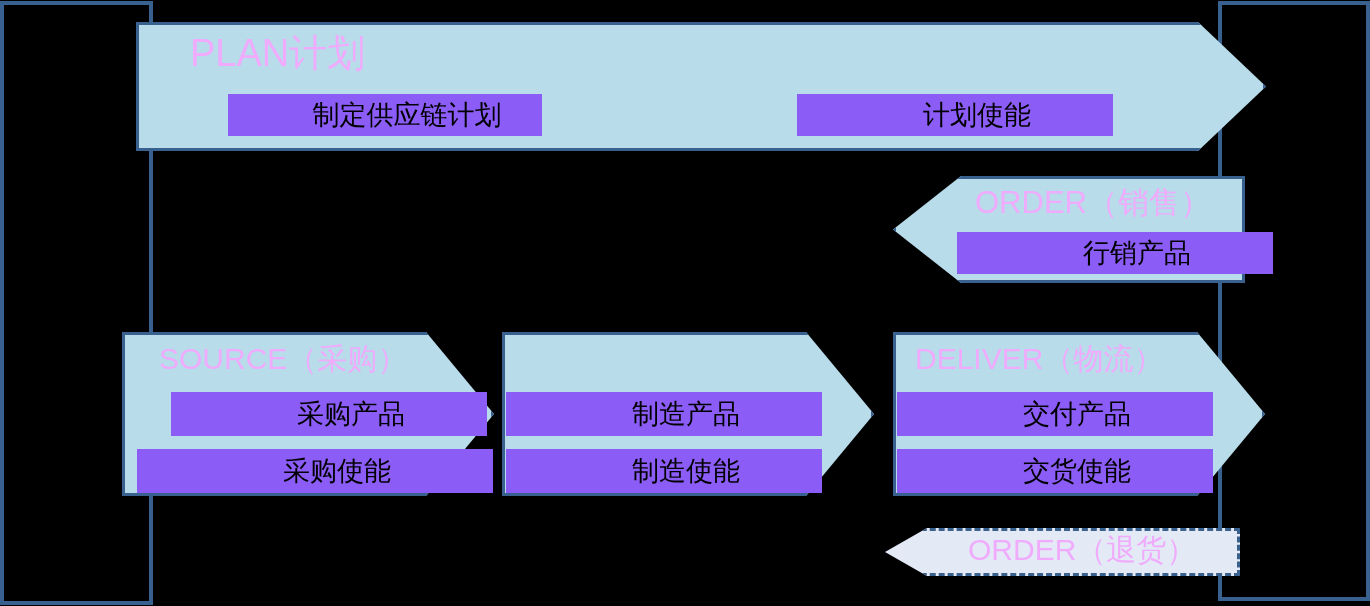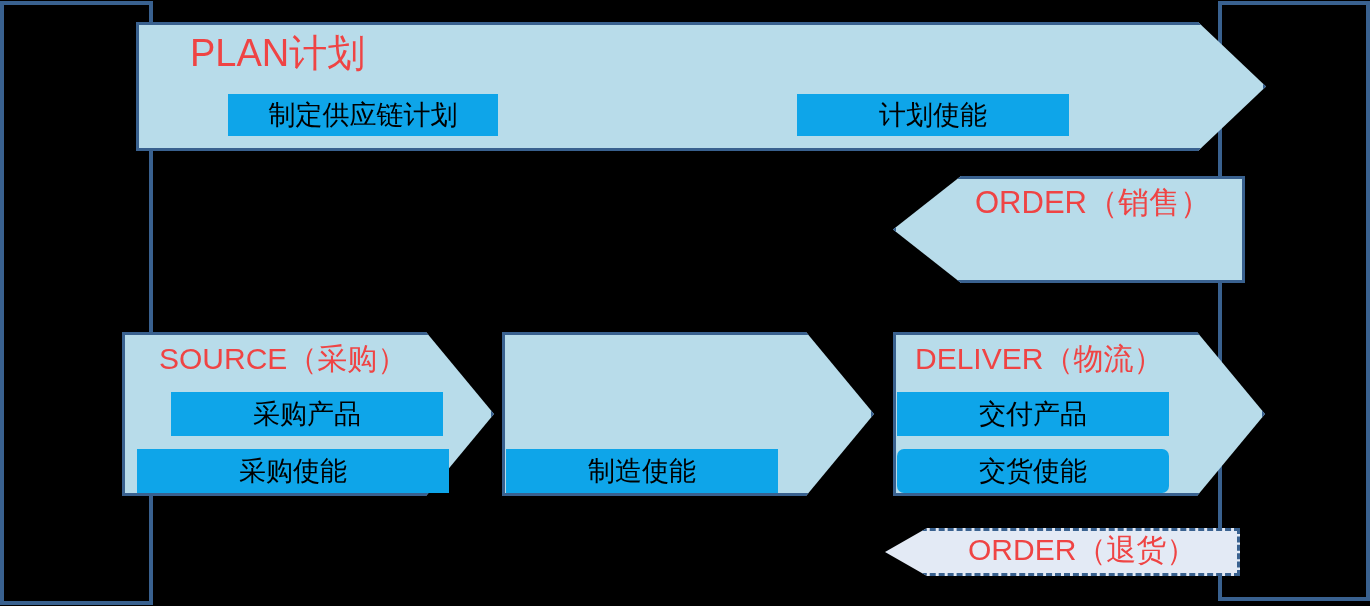--- a/index.html
+++ b/index.html
@@ -48,34 +48,35 @@
 
   
   .arrow.dashed {
     background: #e3eaf5;
     border: 3px dashed #39618f;
   }
 
   
   .arrow-title {
     position: absolute;
-    color: #ef4444;
+    color: #f0abfc;
     white-space: nowrap;
     line-height: 1;
   }
 
   .sub-box {
     position: absolute;
-    background: #0ea5e9;
+    background: #8b5cf6;
     color: #000000;
     display: flex;
     align-items: center;
     justify-content: center;
     white-space: nowrap;
     line-height: 1;
+    padding-left: 44px;
   }
 
   
   #plan-arrow { left: 136px; top: 22px; width: 1130px; height: 129px; }
   #plan-title { left: 190px; top: 34px; font-size: 38px; }
   #plan-sub-0 { left: 228px; top: 94px; width: 270px; height: 42px; font-size: 27px; }
   #plan-sub-1 { left: 797px; top: 94px; width: 272px; height: 42px; font-size: 27px; }
 
   
   #order-arrow { left: 893px; top: 176px; width: 352px; height: 107px; }
@@ -91,48 +92,50 @@
   
   #make-arrow { left: 502px; top: 332px; width: 372px; height: 164px; }
   #make-title { left: 524px; top: 344px; font-size: 30px; }
   #make-sub-0 { left: 506px; top: 392px; width: 272px; height: 44px; font-size: 27px; }
   #make-sub-1 { left: 506px; top: 449px; width: 272px; height: 44px; font-size: 27px; }
 
   
   #deliver-arrow { left: 893px; top: 332px; width: 372px; height: 164px; }
   #deliver-title { left: 915px; top: 344px; font-size: 30px; }
   #deliver-sub-0 { left: 897px; top: 392px; width: 272px; height: 44px; font-size: 27px; }
-  #deliver-sub-1 { left: 897px; top: 449px; width: 272px; height: 44px; font-size: 27px; border-radius: 7px; }
+  #deliver-sub-1 { left: 897px; top: 449px; width: 272px; height: 44px; font-size: 27px; }
 
   
   #return-arrow { left: 885px; top: 528px; width: 355px; height: 48px; }
   #return-title { left: 968px; top: 535px; font-size: 30px; }
 </style>
 </head>
 <body>
 
 <div id="canvas">
 
   <div class="rail rail-left"></div>
   <div class="rail rail-right"></div>
 
   <div id="plan-arrow" class="arrow arrow-right"></div>
   <div id="plan-title" class="arrow-title">PLAN计划</div>
   <div id="plan-sub-0" class="sub-box">制定供应链计划</div>
   <div id="plan-sub-1" class="sub-box">计划使能</div>
 
   <div id="order-arrow" class="arrow arrow-left"></div>
   <div id="order-title" class="arrow-title">ORDER（销售）</div>
+  <div id="order-sub-0" class="sub-box">行销产品</div>
 
   <div id="source-arrow" class="arrow arrow-right"></div>
   <div id="source-title" class="arrow-title">SOURCE（采购）</div>
   <div id="source-sub-0" class="sub-box">采购产品</div>
   <div id="source-sub-1" class="sub-box">采购使能</div>
 
   <div id="make-arrow" class="arrow arrow-right"></div>
+  <div id="make-sub-0" class="sub-box">制造产品</div>
   <div id="make-sub-1" class="sub-box">制造使能</div>
 
   <div id="deliver-arrow" class="arrow arrow-right"></div>
   <div id="deliver-title" class="arrow-title">DELIVER（物流）</div>
   <div id="deliver-sub-0" class="sub-box">交付产品</div>
   <div id="deliver-sub-1" class="sub-box">交货使能</div>
 
   <div id="return-arrow" class="arrow arrow-left-thin dashed"></div>
   <div id="return-title" class="arrow-title">ORDER（退货）</div>
 

